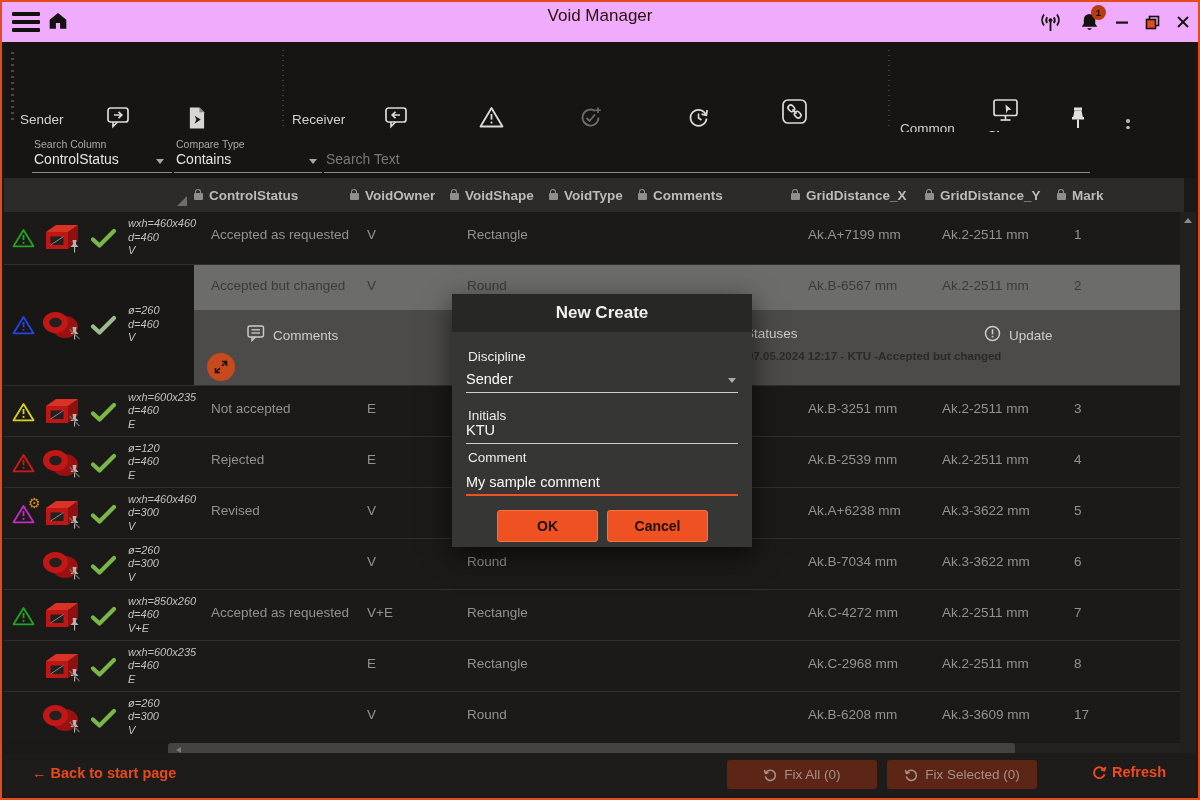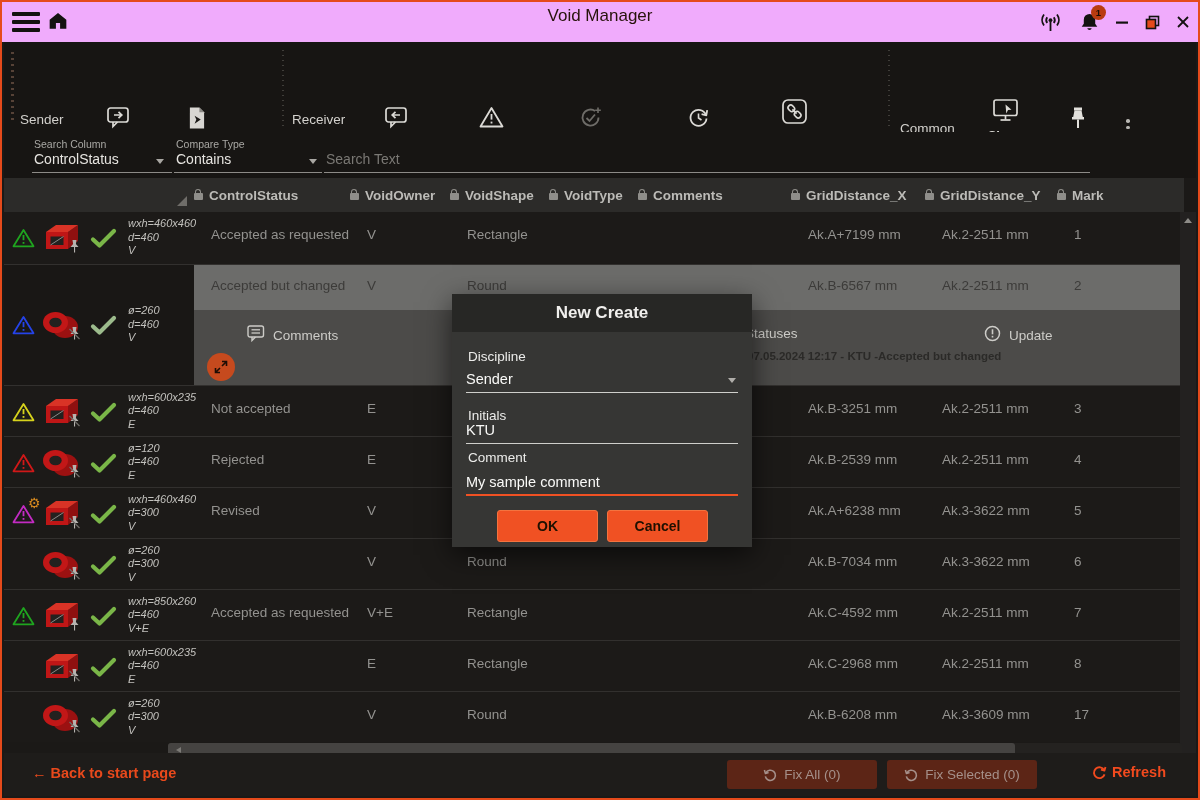--- a/index.html
+++ b/index.html
@@ -579,21 +579,21 @@
             </svg></div>
           <div class="dims" style="top: 4.5px;">
             <div>wxh=850x260</div>
             <div>d=460</div>
             <div>V+E</div>
           </div>
         </div>
         <div class="cell" style="left: 207px; top: 15px;">Accepted as requested</div>
         <div class="cell" style="left: 363px; top: 15px;">V+E</div>
         <div class="cell" style="left: 463px; top: 15px;">Rectangle</div>
-        <div class="cell" style="left: 804px; top: 15px;">Ak.C-4592 mm</div>
+        <div class="cell" style="left: 804px; top: 15px;">Ak.C-4272 mm</div>
         <div class="cell" style="left: 938px; top: 15px;">Ak.2-2511 mm</div>
         <div class="cell" style="left: 1070px; top: 15px;">7</div>
       </div>
       <div class="row" style="top: 428px; height: 51px;">
         <div class="gutter">
           <div class="g-ic" style="left: 36px; top: 8.5px; position: absolute;"><svg width="44" height="34" viewBox="0 0 44 34">
               <path d="M28 11 L38 4 L38 20 L28 28 Z" fill="#8f1010"></path>
               <path d="M6 11 L16 4 L38 4 L28 11 Z" fill="#d93326"></path>
               <rect x="6" y="11" width="22" height="17" fill="#bf1616"></rect>
               <rect x="10.5" y="15.5" width="13" height="8.5" fill="#23211f"></rect>

